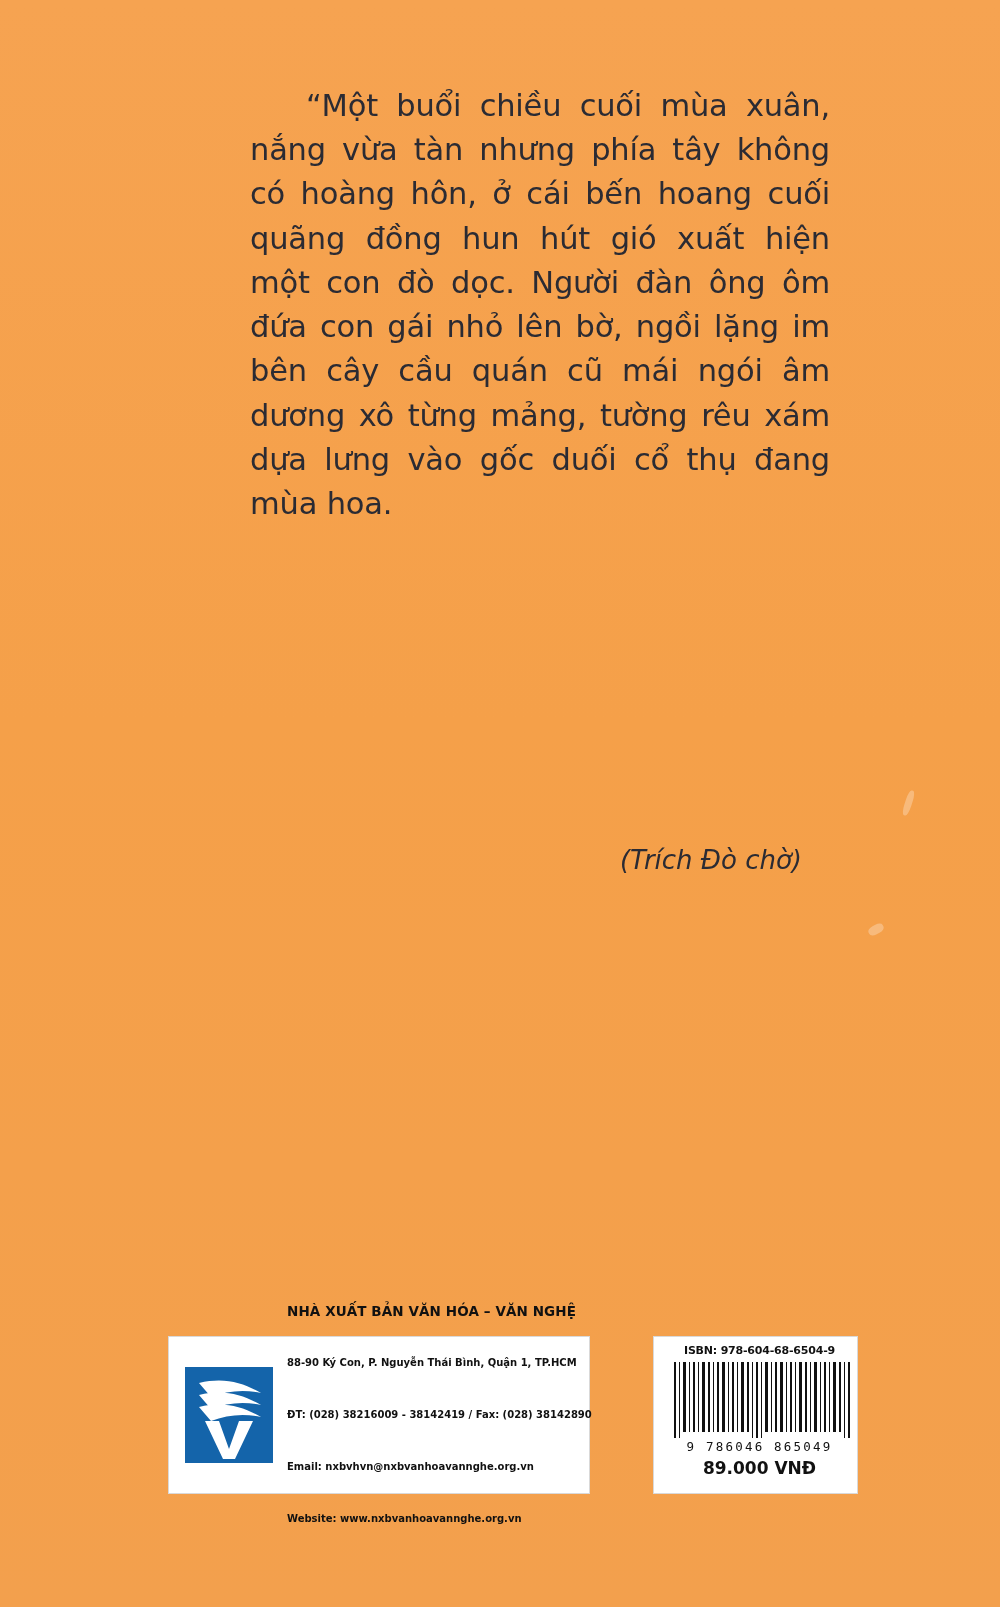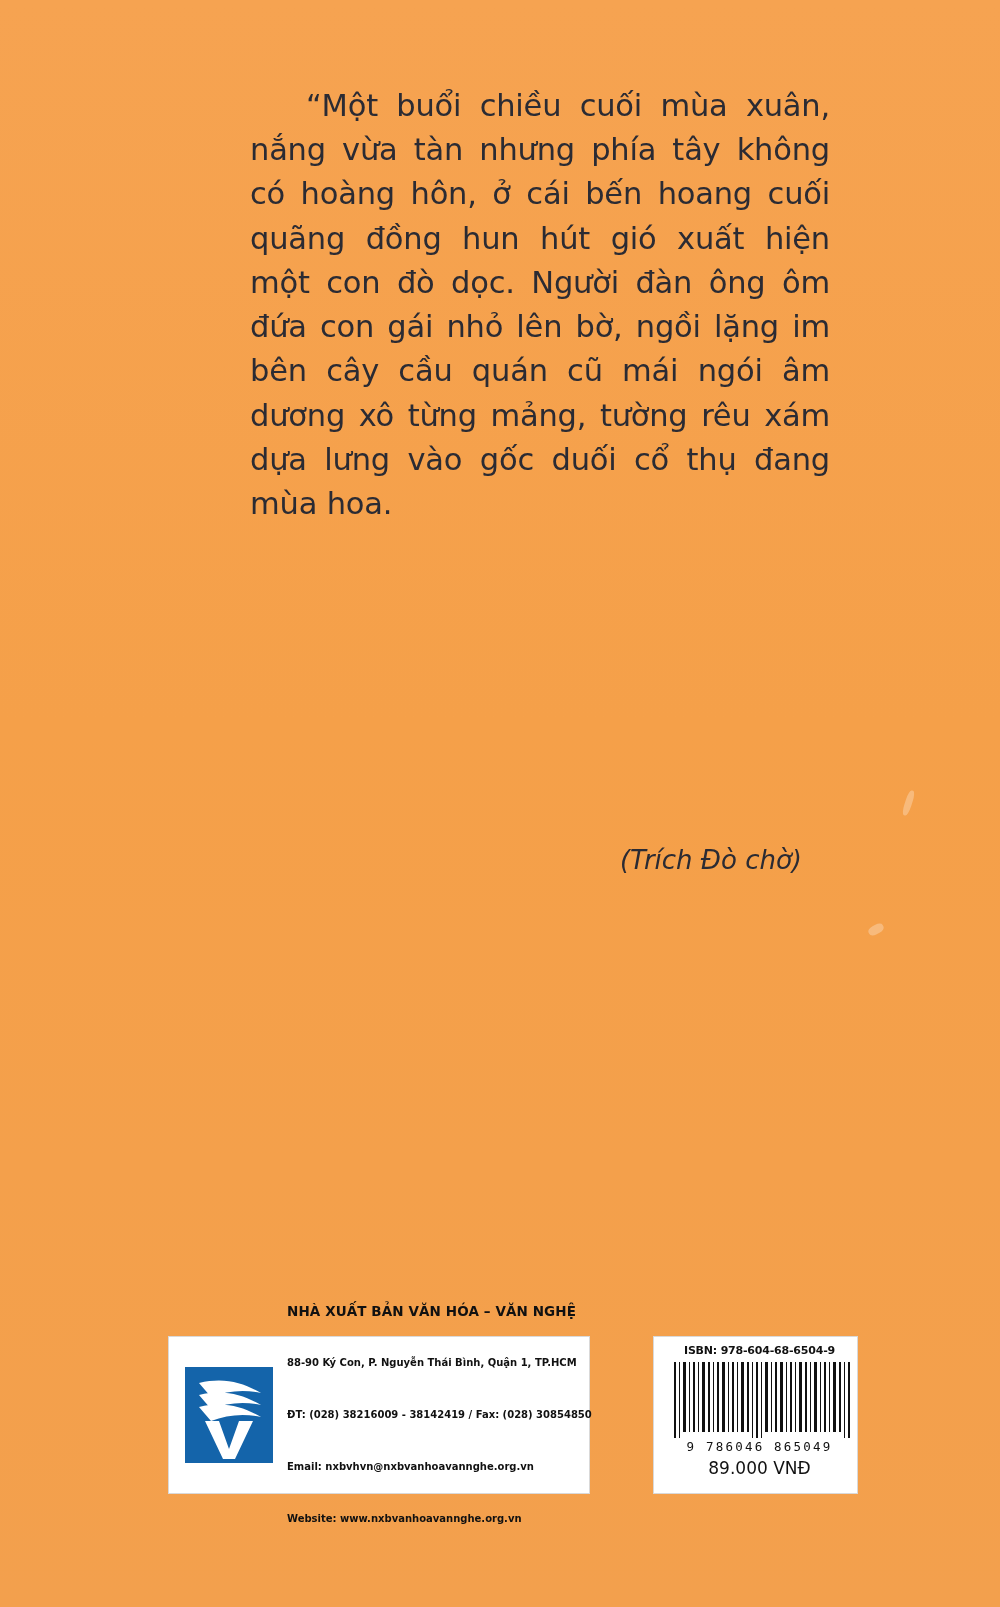--- a/index.html
+++ b/index.html
@@ -147,20 +147,21 @@
     margin-top: 1px;
     white-space: nowrap;
     text-align: center;
   }
   .price {
     font-family: "DejaVu Sans", sans-serif;
     font-size: 17px;
     color: #111;
     margin-top: 4px;
     white-space: nowrap;
+    font-weight: bold;
   }
 
   
   .speck {
     position: absolute;
     background: rgba(255,255,255,0.28);
     border-radius: 40%;
   }
 </style>
 </head>
@@ -185,21 +186,21 @@
           <rect x="4" y="2" width="88" height="96" fill="#1464AA"></rect>
           <path d="M18 18 C44 12, 62 18, 80 28 C62 24, 46 26, 30 32 Z" fill="#ffffff"></path>
           <path d="M18 30 C44 24, 62 30, 80 40 C62 36, 46 38, 30 44 Z" fill="#ffffff"></path>
           <path d="M18 42 C44 36, 62 42, 80 52 C62 48, 46 50, 30 56 Z" fill="#ffffff"></path>
           <path d="M24 56 L38 56 L48 84 L58 56 L72 56 L54 94 L42 94 Z" fill="#ffffff"></path>
         </svg>
       </div>
       <div class="pub-text">
         <div class="pub-name">NHÀ XUẤT BẢN VĂN HÓA – VĂN NGHỆ</div>
         <div class="pub-line">88-90 Ký Con, P. Nguyễn Thái Bình, Quận 1, TP.HCM</div>
-        <div class="pub-line">ĐT: (028) 38216009 - 38142419 / Fax: (028) 30854850</div>
+        <div class="pub-line">ĐT: (028) 38216009 - 38142419 / Fax: (028) 38142890</div>
         <div class="pub-line">Email: nxbvhvn@nxbvanhoavannghe.org.vn</div>
         <div class="pub-line">Website: www.nxbvanhoavannghe.org.vn</div>
       </div>
     </div>
 
     <div class="isbn-box">
       <div class="isbn-label">ISBN: 978-604-68-6504-9</div>
       <svg class="barcode" viewBox="0 0 186 76" preserveAspectRatio="none">
         <rect x="0" y="0" width="186" height="76" fill="#ffffff"></rect>
         <g fill="#111111">

